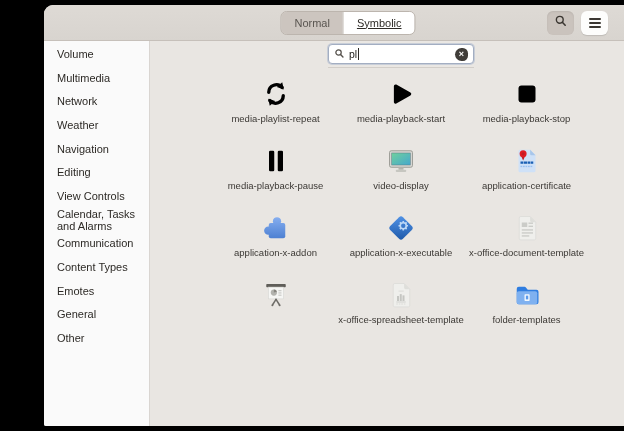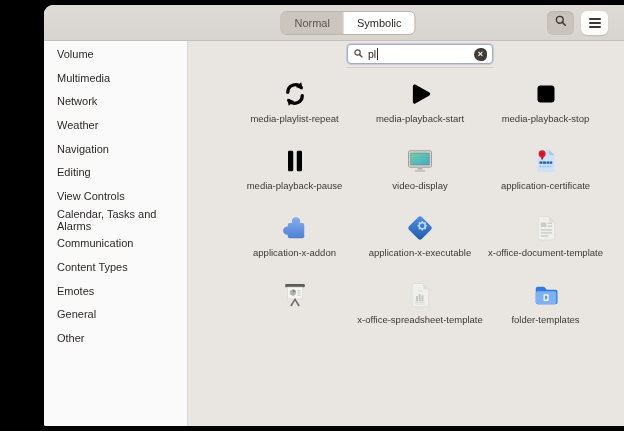--- a/index.html
+++ b/index.html
@@ -18,34 +18,34 @@
     border-bottom:1px solid #c6c0ba;display:flex;align-items:center;position:relative;
   }
   .tab-switcher{
     position:absolute;left:50%;transform:translateX(-50%);
     display:flex;height:22px;border:1px solid #bcb5ae;border-radius:6px;overflow:hidden;
   }
   .tab{
     padding:0 13px;font-size:11px;display:flex;align-items:center;cursor:default;
     color:#595550;background:#ccc5bf;white-space:nowrap;
   }
-  .tab.active{background:#ffffff;color:#2e2b27;}
+  .tab.active{background:#ffffff;color:#2e2b27;text-decoration:underline;}
   .tab + .tab{border-left:1px solid #bcb5ae;}
   .header-right{margin-left:auto;display:flex;align-items:center;gap:7px;padding-right:10px;}
   .icon-btn{
     width:27px;height:24px;border-radius:6px;display:flex;align-items:center;justify-content:center;
   }
   .icon-btn.toggled{background:#cac3bd;box-shadow:inset 0 1px 2px rgba(0,0,0,.08);}
   .icon-btn.raised{background:#fdfdfc;box-shadow:0 1px 1px rgba(0,0,0,.12);}
   .hamburger-bars{width:12px;height:2px;border-radius:1px;background:#3a3631;
     box-shadow:0 -4px 0 #3a3631,0 4px 0 #3a3631;}
   .close-x{font-size:14px;font-weight:bold;color:#45413c;line-height:1;}
   
   .body-row{flex:1;display:flex;min-height:0;}
-  .sidebar{width:144px;flex:none;background:#fafafa;border-right:1px solid #d9d5d1;
+  .sidebar{width:106px;flex:none;background:#fafafa;border-right:1px solid #d9d5d1;
     padding-top:1px;box-sizing:border-box;}
   .side-item{height:23.7px;display:flex;align-items:center;padding-left:13px;
     font-size:11px;color:#2d2a26;cursor:default;}
   .main{flex:1;display:flex;flex-direction:column;min-width:0;align-items:center;}
   .search-row{height:26px;flex:none;display:flex;align-items:center;justify-content:center;
     background:#eae7e3;border-bottom:1px solid #d2cec9;}
   .search-entry{
     width:146px;height:20px;background:#fff;border:1px solid #a3aec2;border-radius:4px;
     display:flex;align-items:center;padding:0 5px;box-sizing:border-box;
     box-shadow:0 0 0 1px rgba(98,130,185,.25);

